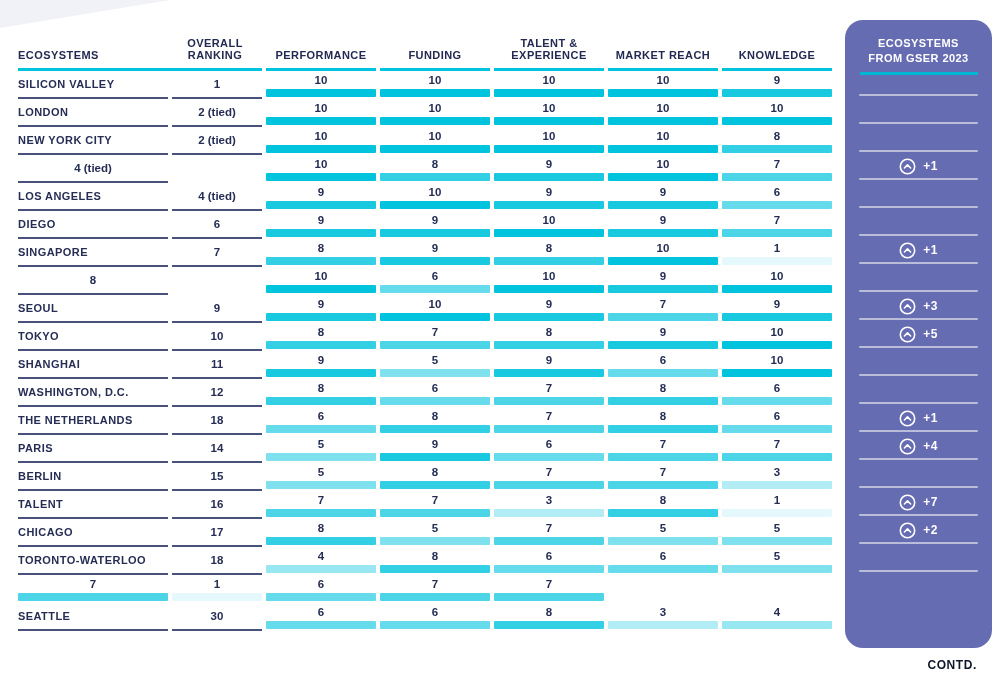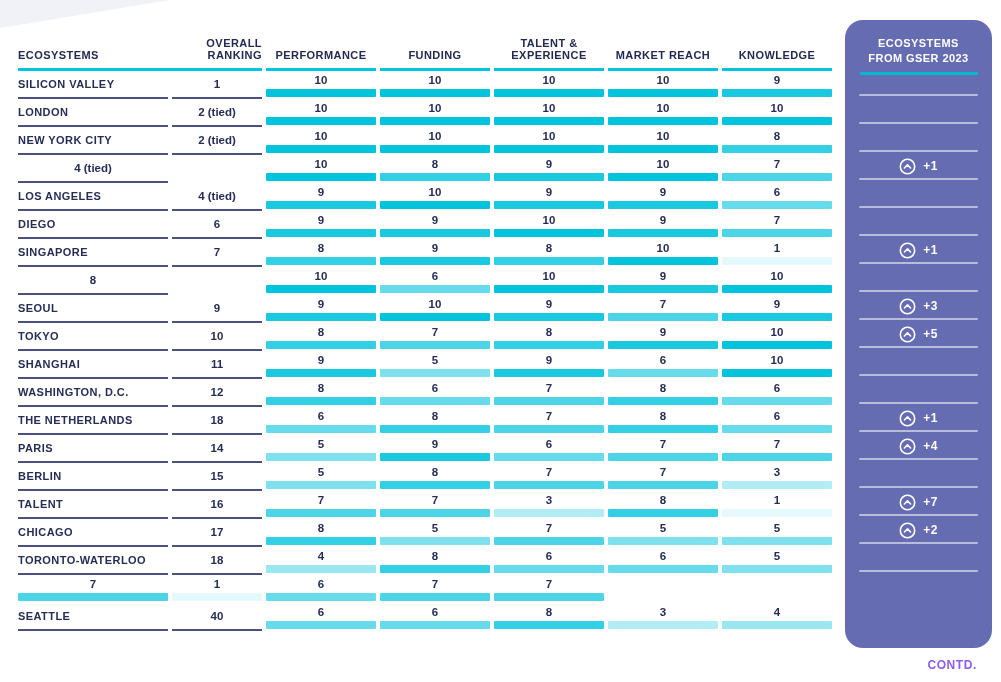--- a/index.html
+++ b/index.html
@@ -25,21 +25,21 @@
     column-gap: 4px;
   }
   .thead { height: 45px; }
   .th-group {
     grid-column: 1 / 3;
     border-bottom: 3px solid #00c3dd;
     display: flex; align-items: flex-end; justify-content: space-between;
     padding-bottom: 7px;
   }
   .th { font-size: 11px; letter-spacing: .04em; color: #232a52; }
-  .th.rank { width: 94px; text-align: right; }
+  .th.rank { width: 94px; text-align: center; }
   .th-metric {
     border-bottom: 3px solid #00c3dd;
     display: flex; align-items: flex-end; justify-content: center;
     text-align: center; padding-bottom: 7px;
     font-size: 11px; letter-spacing: .04em; color: #232a52;
   }
   .trow { height: 28px; }
   .name-rank {
     grid-column: 1 / 3;
     display: grid; grid-template-columns: 150px 90px; column-gap: 4px;
@@ -78,21 +78,21 @@
   .sb-row.with-line::after {
     content: ""; position: absolute; left: 14px; right: 14px; bottom: 0;
     height: 2px; background: #b9bdda; border-radius: 1px;
   }
   .sb-badge { display: flex; align-items: center; gap: 7px; }
   .sb-badge svg { display: block; }
   .sb-val { color: #ffffff; font-size: 12px; letter-spacing: .03em; }
   
   .contd {
     position: absolute; right: 24px; top: 658px;
-    font-size: 12px; letter-spacing: .05em; color: #8b5cf6;
+    font-size: 12px; letter-spacing: .05em; color: #0f172a;
   }
 </style>
 </head>
 <body>
 
 <div class="page">
 
   <div class="corner-wedge"></div>
 
   <div class="table">
@@ -629,21 +629,21 @@
           </div>
           <div class="metric">
             <span class="num">7</span>
             <div class="bar" style="background: rgba(0, 195, 221, 0.7);"></div>
           </div>
         </div>
         <div class="trow">
           <div class="name-rank">
             <div class="cname">SEATTLE</div>
             <div class="crank-wrap">
-              <span class="crank">40</span>
+              <span class="crank">30</span>
             </div>
           </div>
           <div class="metric">
             <span class="num">6</span>
             <div class="bar" style="background: rgba(0, 195, 221, 0.6);"></div>
           </div>
           <div class="metric">
             <span class="num">6</span>
             <div class="bar" style="background: rgba(0, 195, 221, 0.6);"></div>
           </div>

